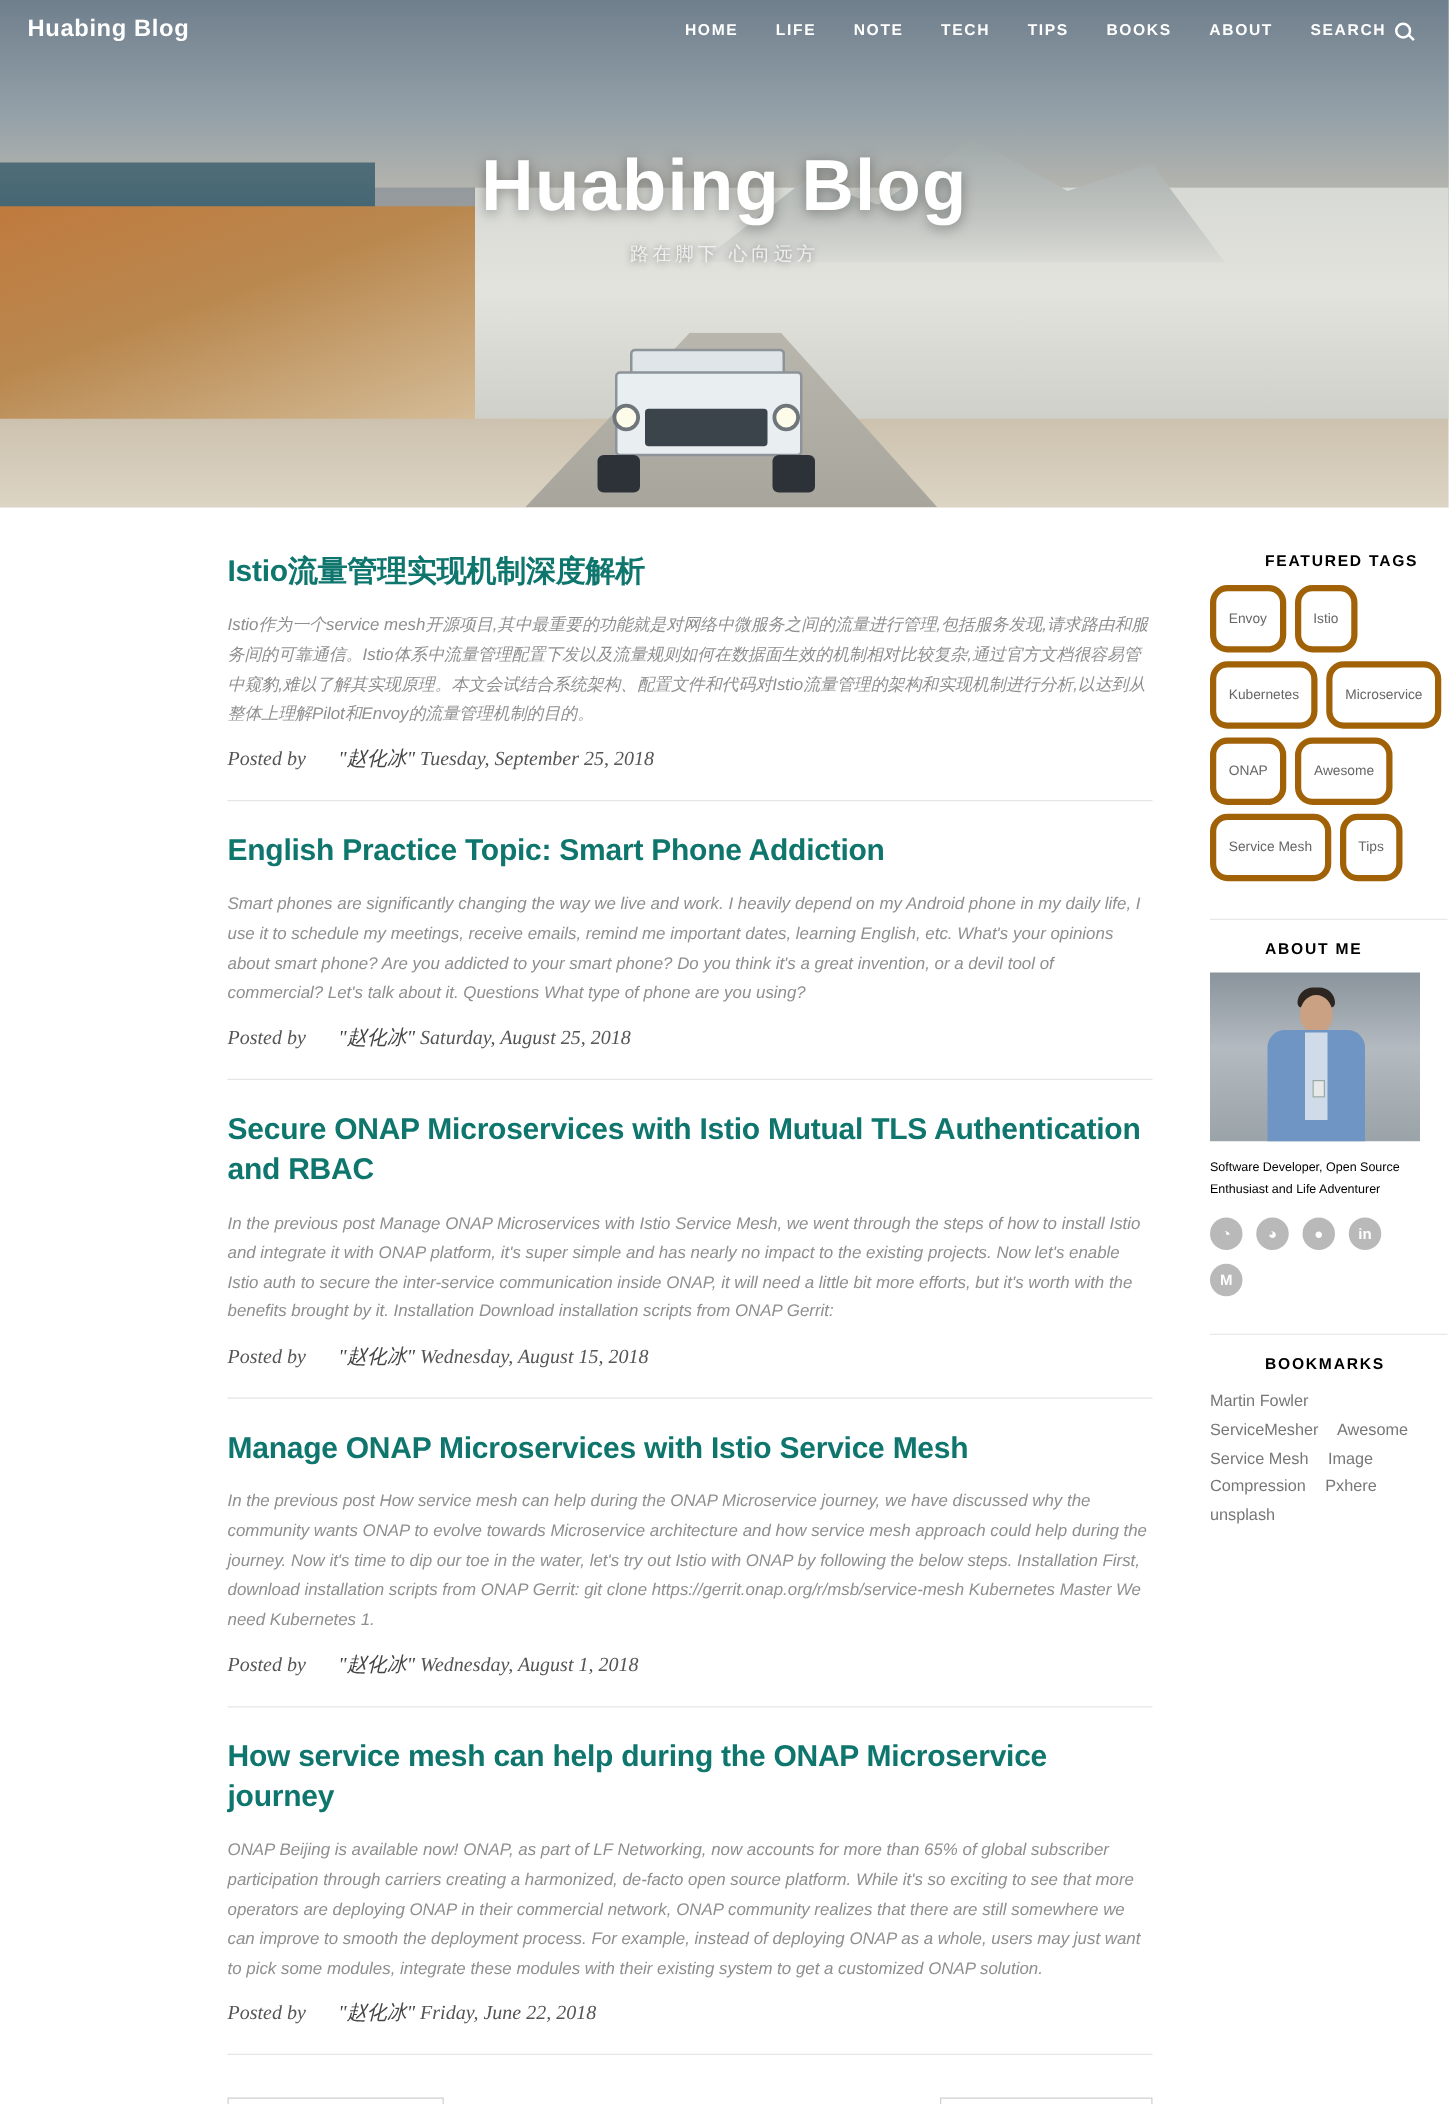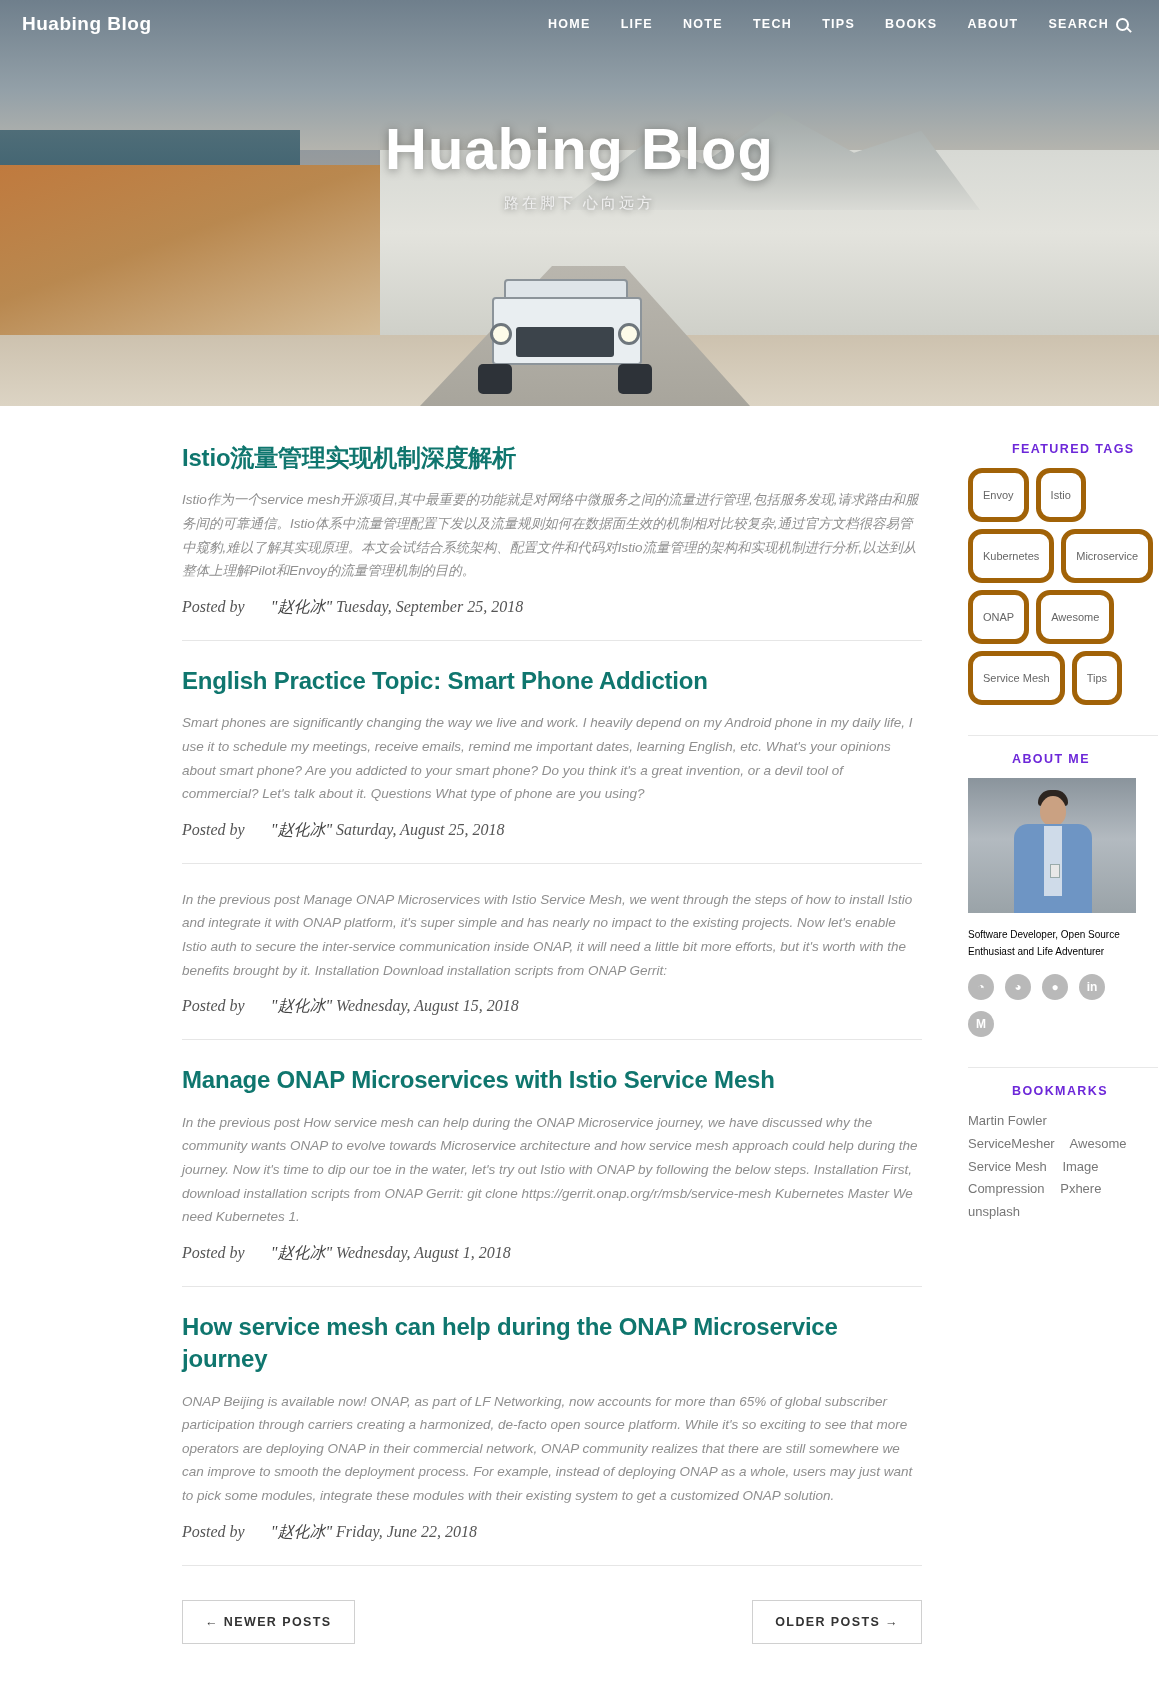--- a/index.html
+++ b/index.html
@@ -203,21 +203,21 @@
     text-transform: uppercase;
     min-width: 155px;
     text-align: center;
   }
 
   
   .side-h {
     font-size: 12.5px;
     font-weight: bold;
     letter-spacing: 1.4px;
-    color: #6d28d9;
+    color: #000000;
     text-transform: uppercase;
     margin: 0 0 12px 0;
     padding-left: 44px;
   }
   .side-block { margin-bottom: 26px; padding-bottom: 4px; }
   .side-block + .side-block { border-top: 1px solid #e8e8e8; padding-top: 16px; }
   .tags { display: flex; flex-wrap: wrap; gap: 7px; }
   .tag {
     border: 5px solid #a16207;
     border-radius: 14px;
@@ -334,20 +334,21 @@
       <h2 class="post-title">English Practice Topic: Smart Phone Addiction</h2>
       <p class="post-excerpt">Smart phones are significantly changing the way we live and work. I heavily depend on my Android phone in my daily life, I use it to schedule my meetings, receive emails, remind me important dates, learning English, etc. What's your opinions about smart phone? Are you addicted to your smart phone? Do you think it's a great invention, or a devil tool of commercial? Let's talk about it. Questions What type of phone are you using?</p>
       <div class="post-meta">
         <span class="by">Posted by</span>
         <span class="author">"赵化冰"</span>
         <span>Saturday, August 25, 2018</span>
       </div>
     </div>
 
     <div class="post">
+      <h2 class="post-title">Secure ONAP Microservices with Istio Mutual TLS Authentication and RBAC</h2>
       <p class="post-excerpt">In the previous post Manage ONAP Microservices with Istio Service Mesh, we went through the steps of how to install Istio and integrate it with ONAP platform, it's super simple and has nearly no impact to the existing projects. Now let's enable Istio auth to secure the inter-service communication inside ONAP, it will need a little bit more efforts, but it's worth with the benefits brought by it. Installation Download installation scripts from ONAP Gerrit:</p>
       <div class="post-meta">
         <span class="by">Posted by</span>
         <span class="author">"赵化冰"</span>
         <span>Wednesday, August 15, 2018</span>
       </div>
     </div>
 
     <div class="post">
       <h2 class="post-title">Manage ONAP Microservices with Istio Service Mesh</h2>

